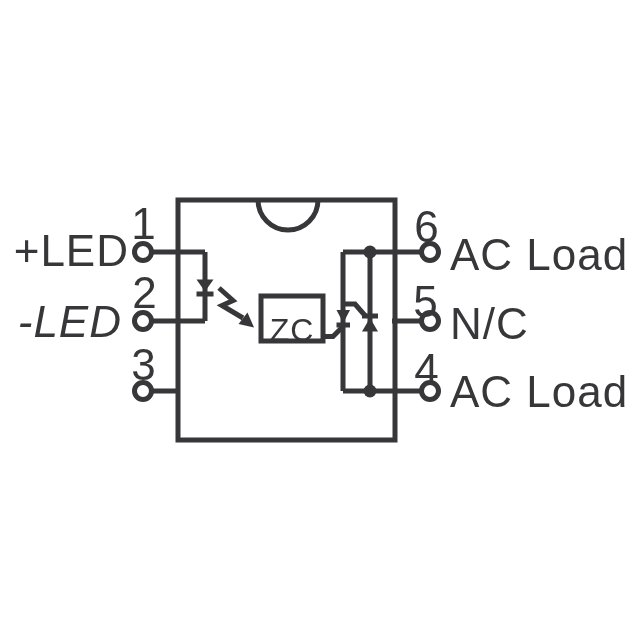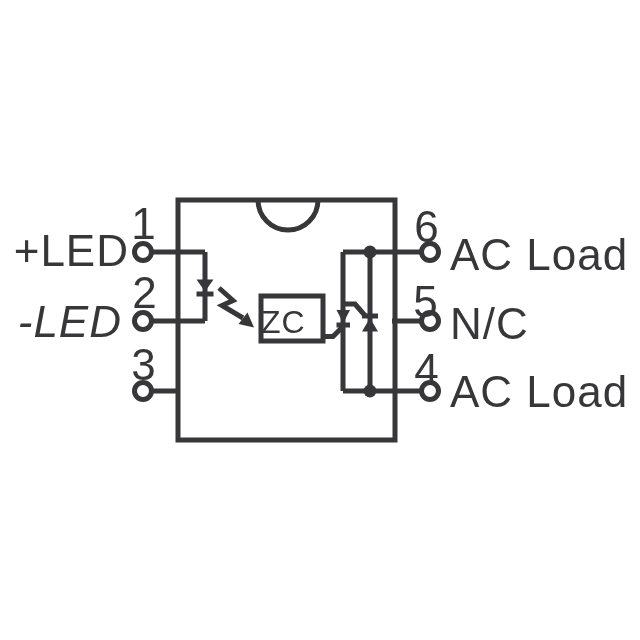--- a/index.html
+++ b/index.html
@@ -23,22 +23,24 @@
     white-space: nowrap;
     user-select: none;
   }
   .lbl.right-align { text-align: right; }
   .lbl.center { text-align: center; }
   .zc-text {
     position: absolute;
     font-size: 32px;
     line-height: 32px;
     letter-spacing: 1px;
+    text-align: center;
     color: var(--ink);
     user-select: none;
+    margin-top: 8px;
   }
 </style>
 </head>
 <body>
 
 <div class="canvas">
 
   <svg width="640" height="640" viewBox="0 0 640 640">
 
     <rect x="178" y="200" width="217" height="240" fill="none" stroke="var(--ink)" stroke-width="5"></rect>

